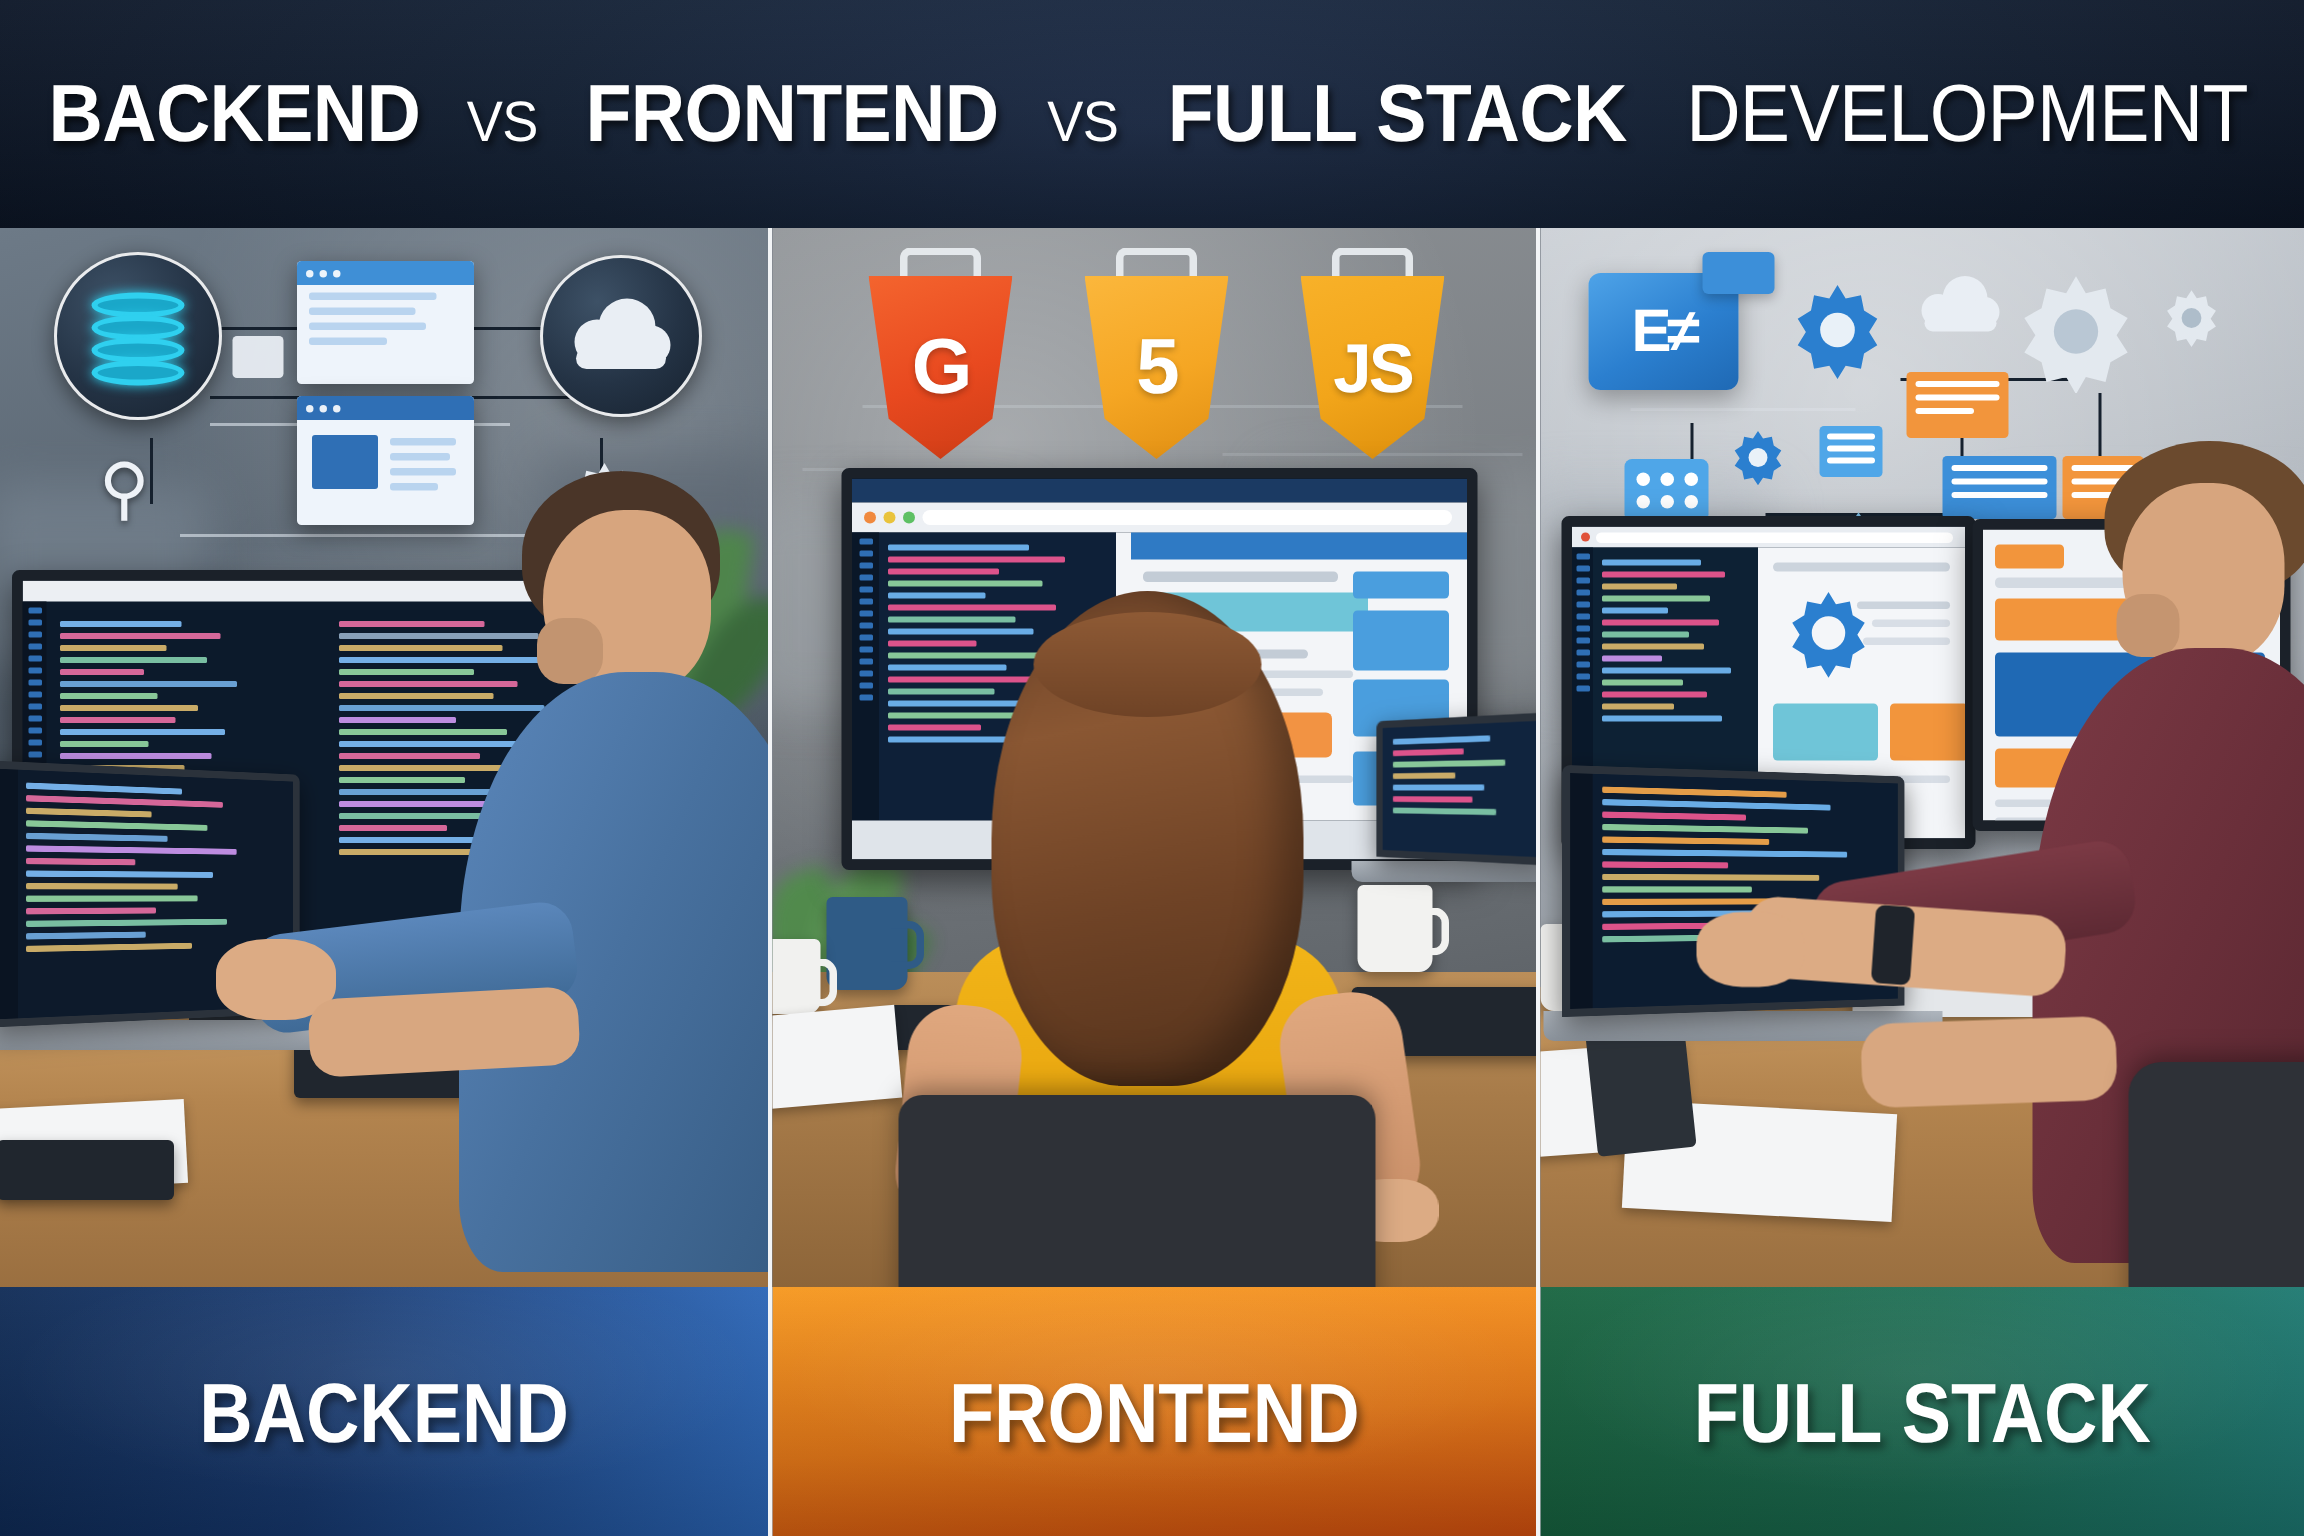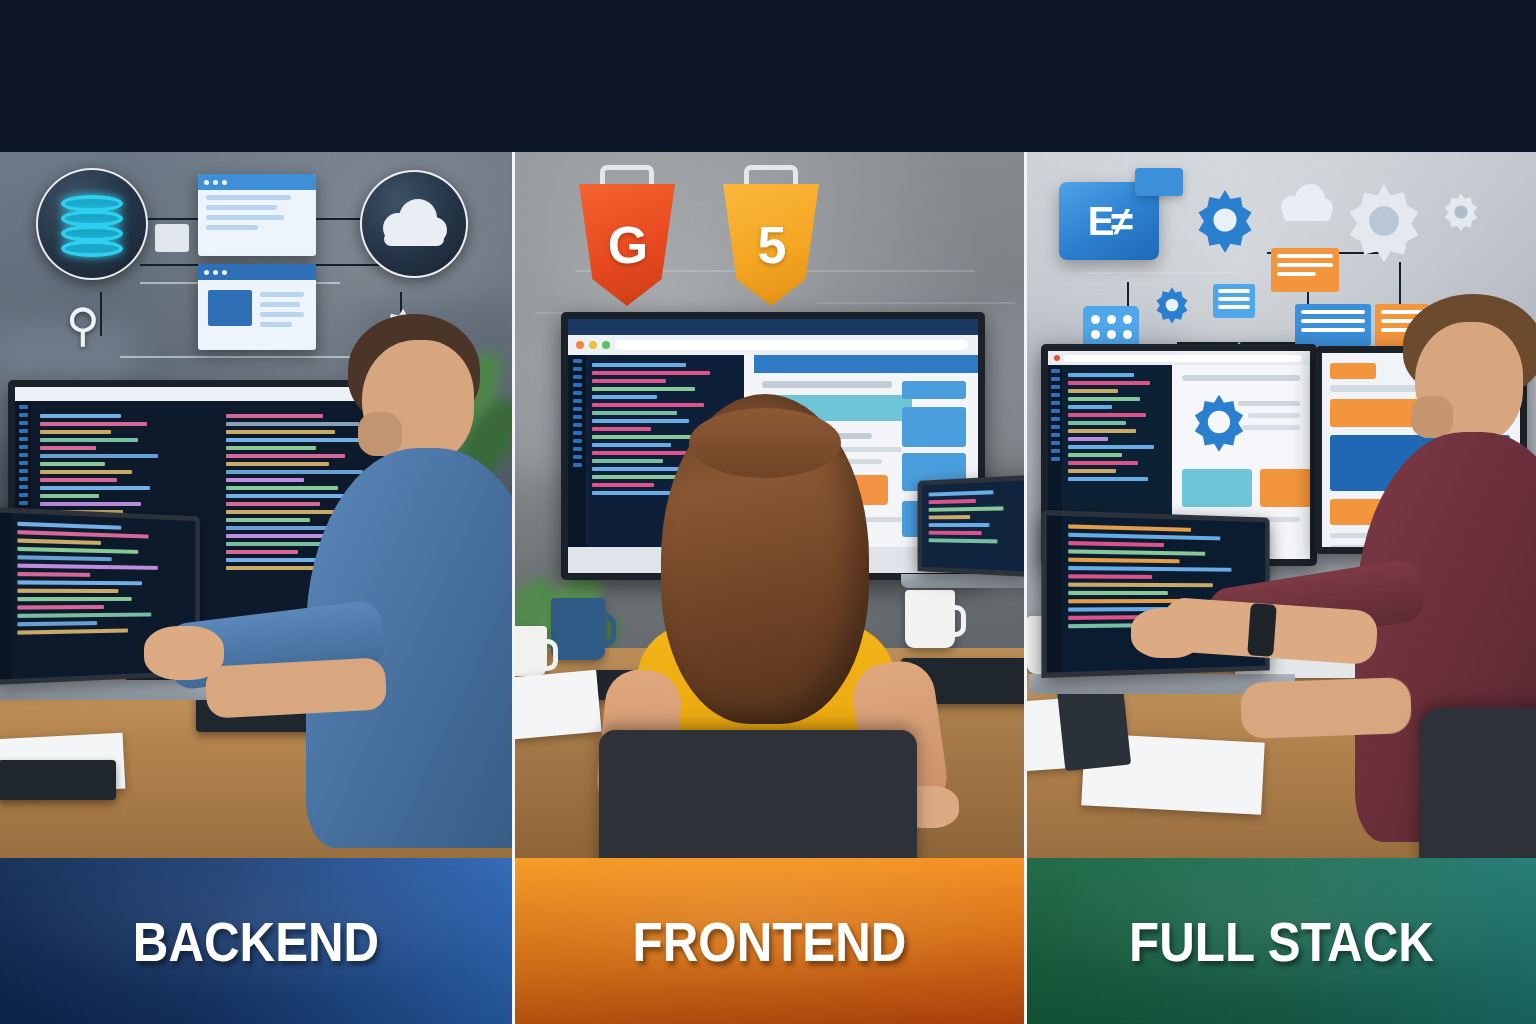--- a/index.html
+++ b/index.html
@@ -168,20 +168,30 @@
     font-size:56px; font-weight:700; font-stretch:condensed;
     letter-spacing:0px; transform:scaleX(.88);
     text-shadow:3px 4px 6px rgba(0,0,0,.45);
   }
 </style>
 </head>
 <body>
 
 <div class="stage">
 
+  <div class="header">
+    <div class="title">
+      <span class="t-strong">BACKEND</span>
+      <span class="t-vs">VS</span>
+      <span class="t-strong">FRONTEND</span>
+      <span class="t-vs">VS</span>
+      <span class="t-strong">FULL STACK</span>
+      <span class="t-light">DEVELOPMENT</span>
+    </div>
+  </div>
 
   <div class="panels">
 
     <div class="panel">
       <div class="office bk"></div>
       <div class="blob" style="left:-10px;top:170px;width:150px;height:120px;background:#7e8b98;"></div>
       <div class="blob" style="left:150px;top:230px;width:210px;height:90px;background:#9aa7b4;"></div>
       <div class="blob" style="left:360px;top:150px;width:160px;height:170px;background:#58636f;"></div>
       <div class="plant" style="right:-10px;top:200px;width:120px;height:170px;">
         <div class="leaf" style="left:10px;top:10px;width:52px;height:90px;transform:rotate(-22deg);"></div>
@@ -390,20 +400,24 @@
         <div class="shield" style="left:64px;top:32px;width:96px;height:122px;">
           <div class="handle"></div>
           <div class="body" style="background:linear-gradient(160deg,#f4642e 0%,#e8491f 55%,#cd3c16 100%);">G</div>
         </div>
 
         <div class="shield" style="left:208px;top:32px;width:96px;height:122px;">
           <div class="handle"></div>
           <div class="body" style="background:linear-gradient(160deg,#fbb73c 0%,#f5a623 55%,#e08e12 100%);">5</div>
         </div>
 
+        <div class="shield" style="left:352px;top:32px;width:96px;height:122px;">
+          <div class="handle"></div>
+          <div class="body" style="background:linear-gradient(160deg,#f8b129 0%,#f2a51a 55%,#dd8f0c 100%);font-size:46px;">JS</div>
+        </div>
       </div>
 
       <div class="scene">
         <div class="desk dark" style="bottom:0;height:210px;"></div>
 
         <div class="monitor" style="left:46px;top:14px;width:424px;height:268px;">
           <div class="screen">
             <div style="position:absolute;left:0;right:0;top:0;height:16px;background:#1b3a63;"></div>
             <div style="position:absolute;left:0;right:0;top:16px;height:20px;background:#edf0f4;display:flex;align-items:center;gap:5px;padding-left:8px;">
               <span style="width:8px;height:8px;border-radius:50%;background:#f0893e;"></span>

